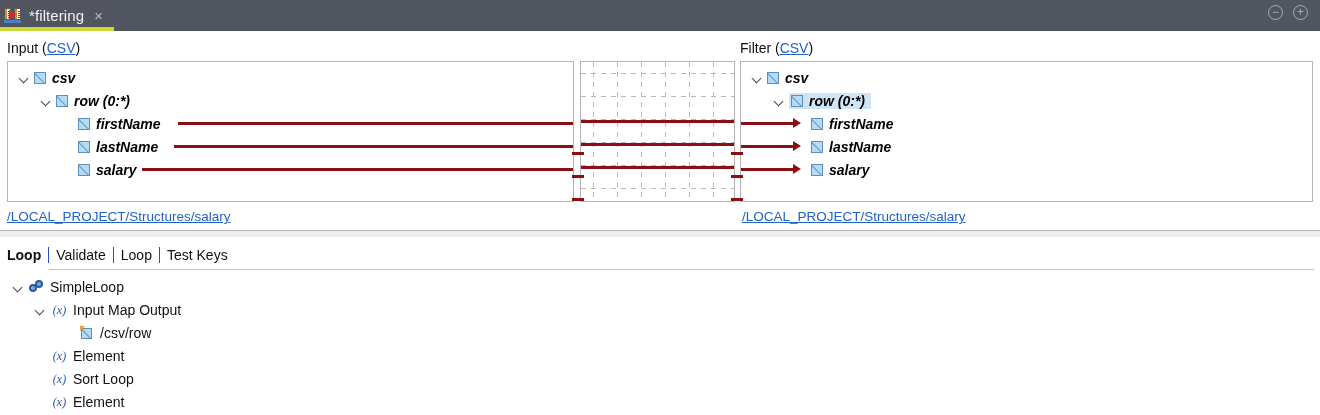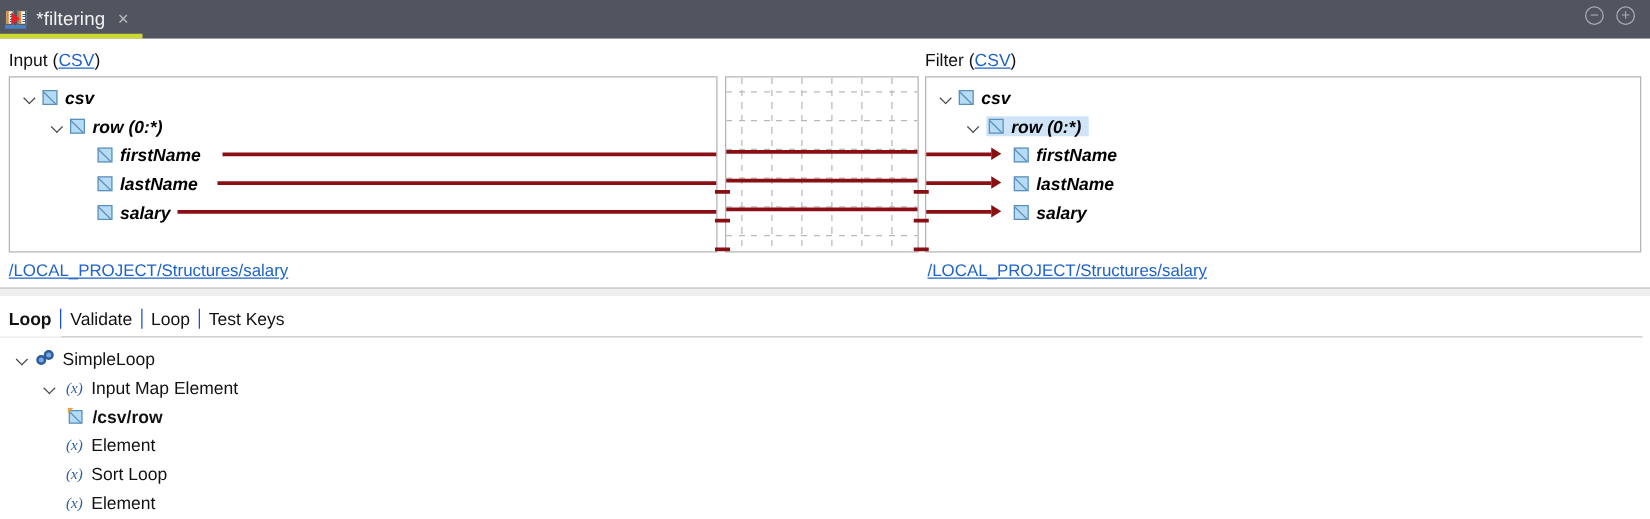--- a/index.html
+++ b/index.html
@@ -367,24 +367,24 @@
     <span class="gearicon">
       <span class="gear g1"></span>
         <span class="gear g2"></span>
     </span>
     <span class="llabel">SimpleLoop</span>
   </div>
 
   <div class="lrow" style="left:34px; top:62px;">
     <span class="lwist"></span>
     <span class="fxicon">(x)</span>
-    <span class="llabel">Input Map Element</span>
-  </div>
-
-  <div class="lrow" style="left:54px; top:85px;font-weight:bold;">
+    <span class="llabel">Input Map Output</span>
+  </div>
+
+  <div class="lrow" style="left:80px; top:85px;">
     <span class="xelem">
       <span class="xelem-sq"></span>
         <span class="xelem-mark"></span>
     </span>
     <span class="llabel">/csv/row</span>
   </div>
 
   <div class="lrow" style="left:51px; top:108px;">
     <span class="fxicon">(x)</span>
     <span class="llabel">Element</span>

